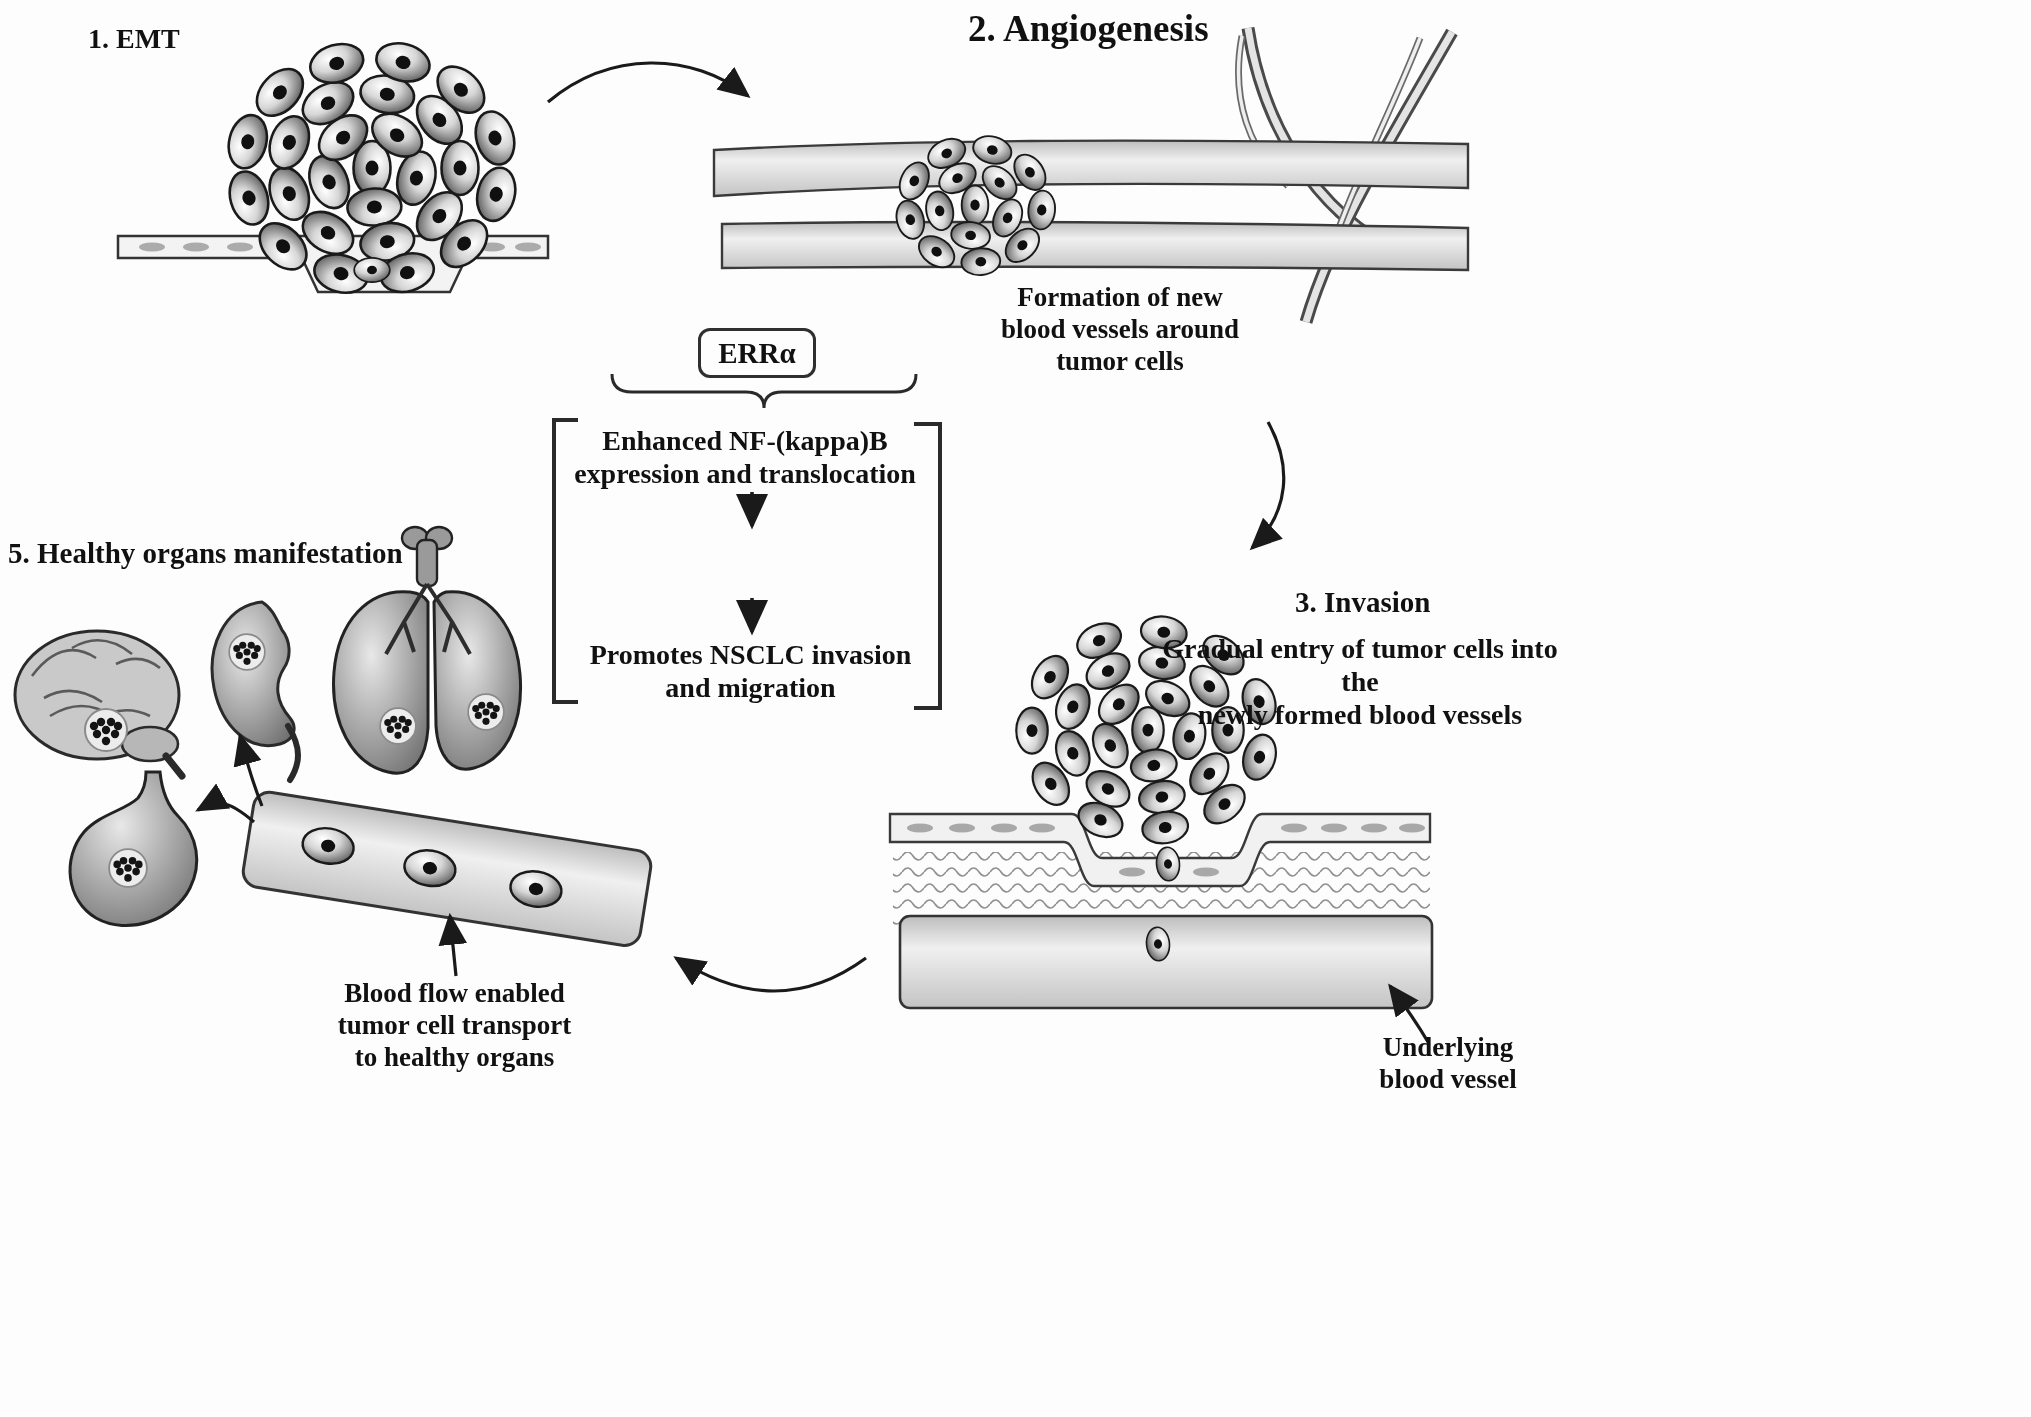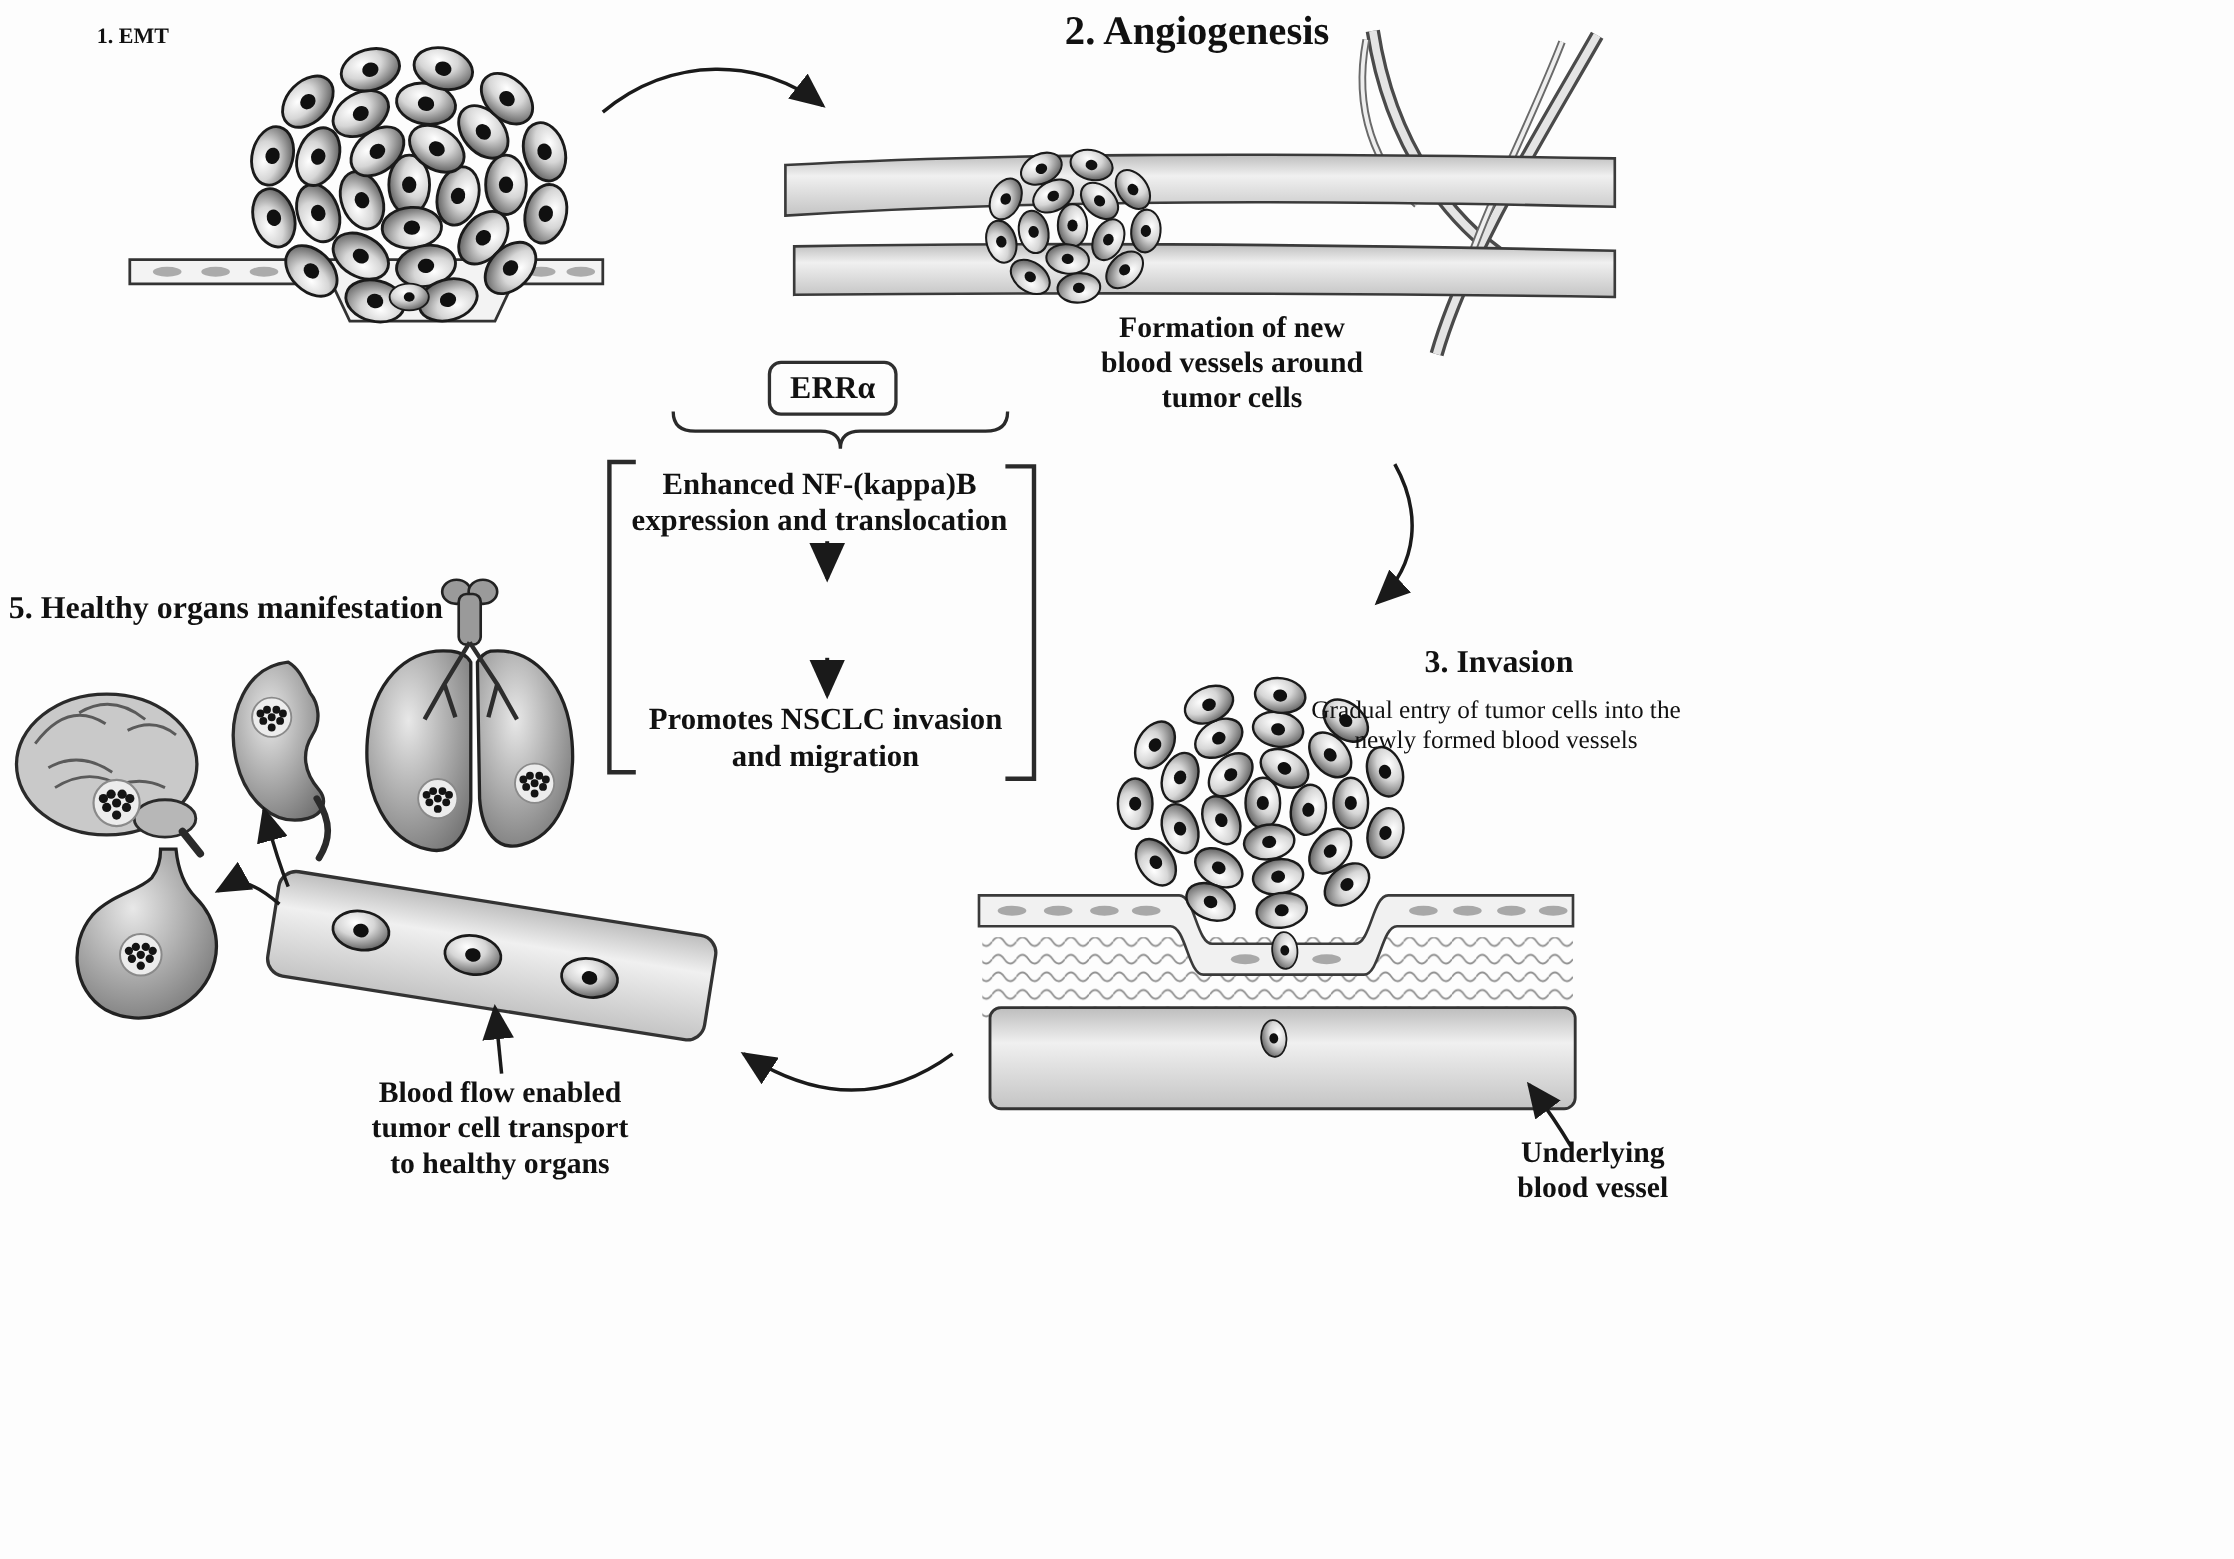--- a/index.html
+++ b/index.html
@@ -247,32 +247,32 @@
       <path d="M866 958 C806 1002 744 1002 676 958" marker-end="url(#arrow)"></path>
       <path d="M456 976 L450 916" marker-end="url(#arrow)"></path>
       <path d="M254 822 C226 798 216 800 198 810" marker-end="url(#arrow)"></path>
       <path d="M262 806 C250 776 246 758 240 736" marker-end="url(#arrow)"></path>
       <path d="M1428 1042 C1414 1018 1402 1002 1390 986" marker-end="url(#arrow)"></path>
       <path d="M752 492 L752 526" marker-end="url(#arrow)" stroke-width="3.6"></path>
       <path d="M752 598 L752 632" marker-end="url(#arrow)" stroke-width="3.6"></path>
     </g>
   </svg>
 
-  <div class="lbl" style="left:88px;top:22px;font-size:20px;">1.  EMT</div>
+  <div class="lbl" style="left:88px;top:22px;font-size:28px;">1.  EMT</div>
 
   <div class="lbl" style="left:968px;top:7px;font-size:37px;">2. Angiogenesis</div>
 
 
   <div class="lbl center" style="left:985px;top:282px;width:270px;font-size:27px;">Formation of new
 blood vessels around
 tumor cells</div>
 
   <div class="lbl" style="left:1295px;top:585px;font-size:29px;">3. Invasion</div>
 
-  <div class="lbl center" style="left:1150px;top:632px;width:420px;font-size:23px;font-weight:400;">Gradual entry of tumor cells into the
+  <div class="lbl center" style="left:1150px;top:632px;width:420px;font-size:28px;font-weight:700;">Gradual entry of tumor cells into the
 newly formed blood vessels</div>
 
   <div class="lbl center" style="left:1358px;top:1032px;width:180px;font-size:27px;font-weight:600;">Underlying
 blood vessel</div>
 
   <div class="lbl" style="left:8px;top:536px;font-size:29px;">5. Healthy organs manifestation</div>
 
   <div class="lbl center" style="left:327px;top:978px;width:255px;font-size:27px;">Blood flow enabled
 tumor cell transport
 to healthy organs</div>

